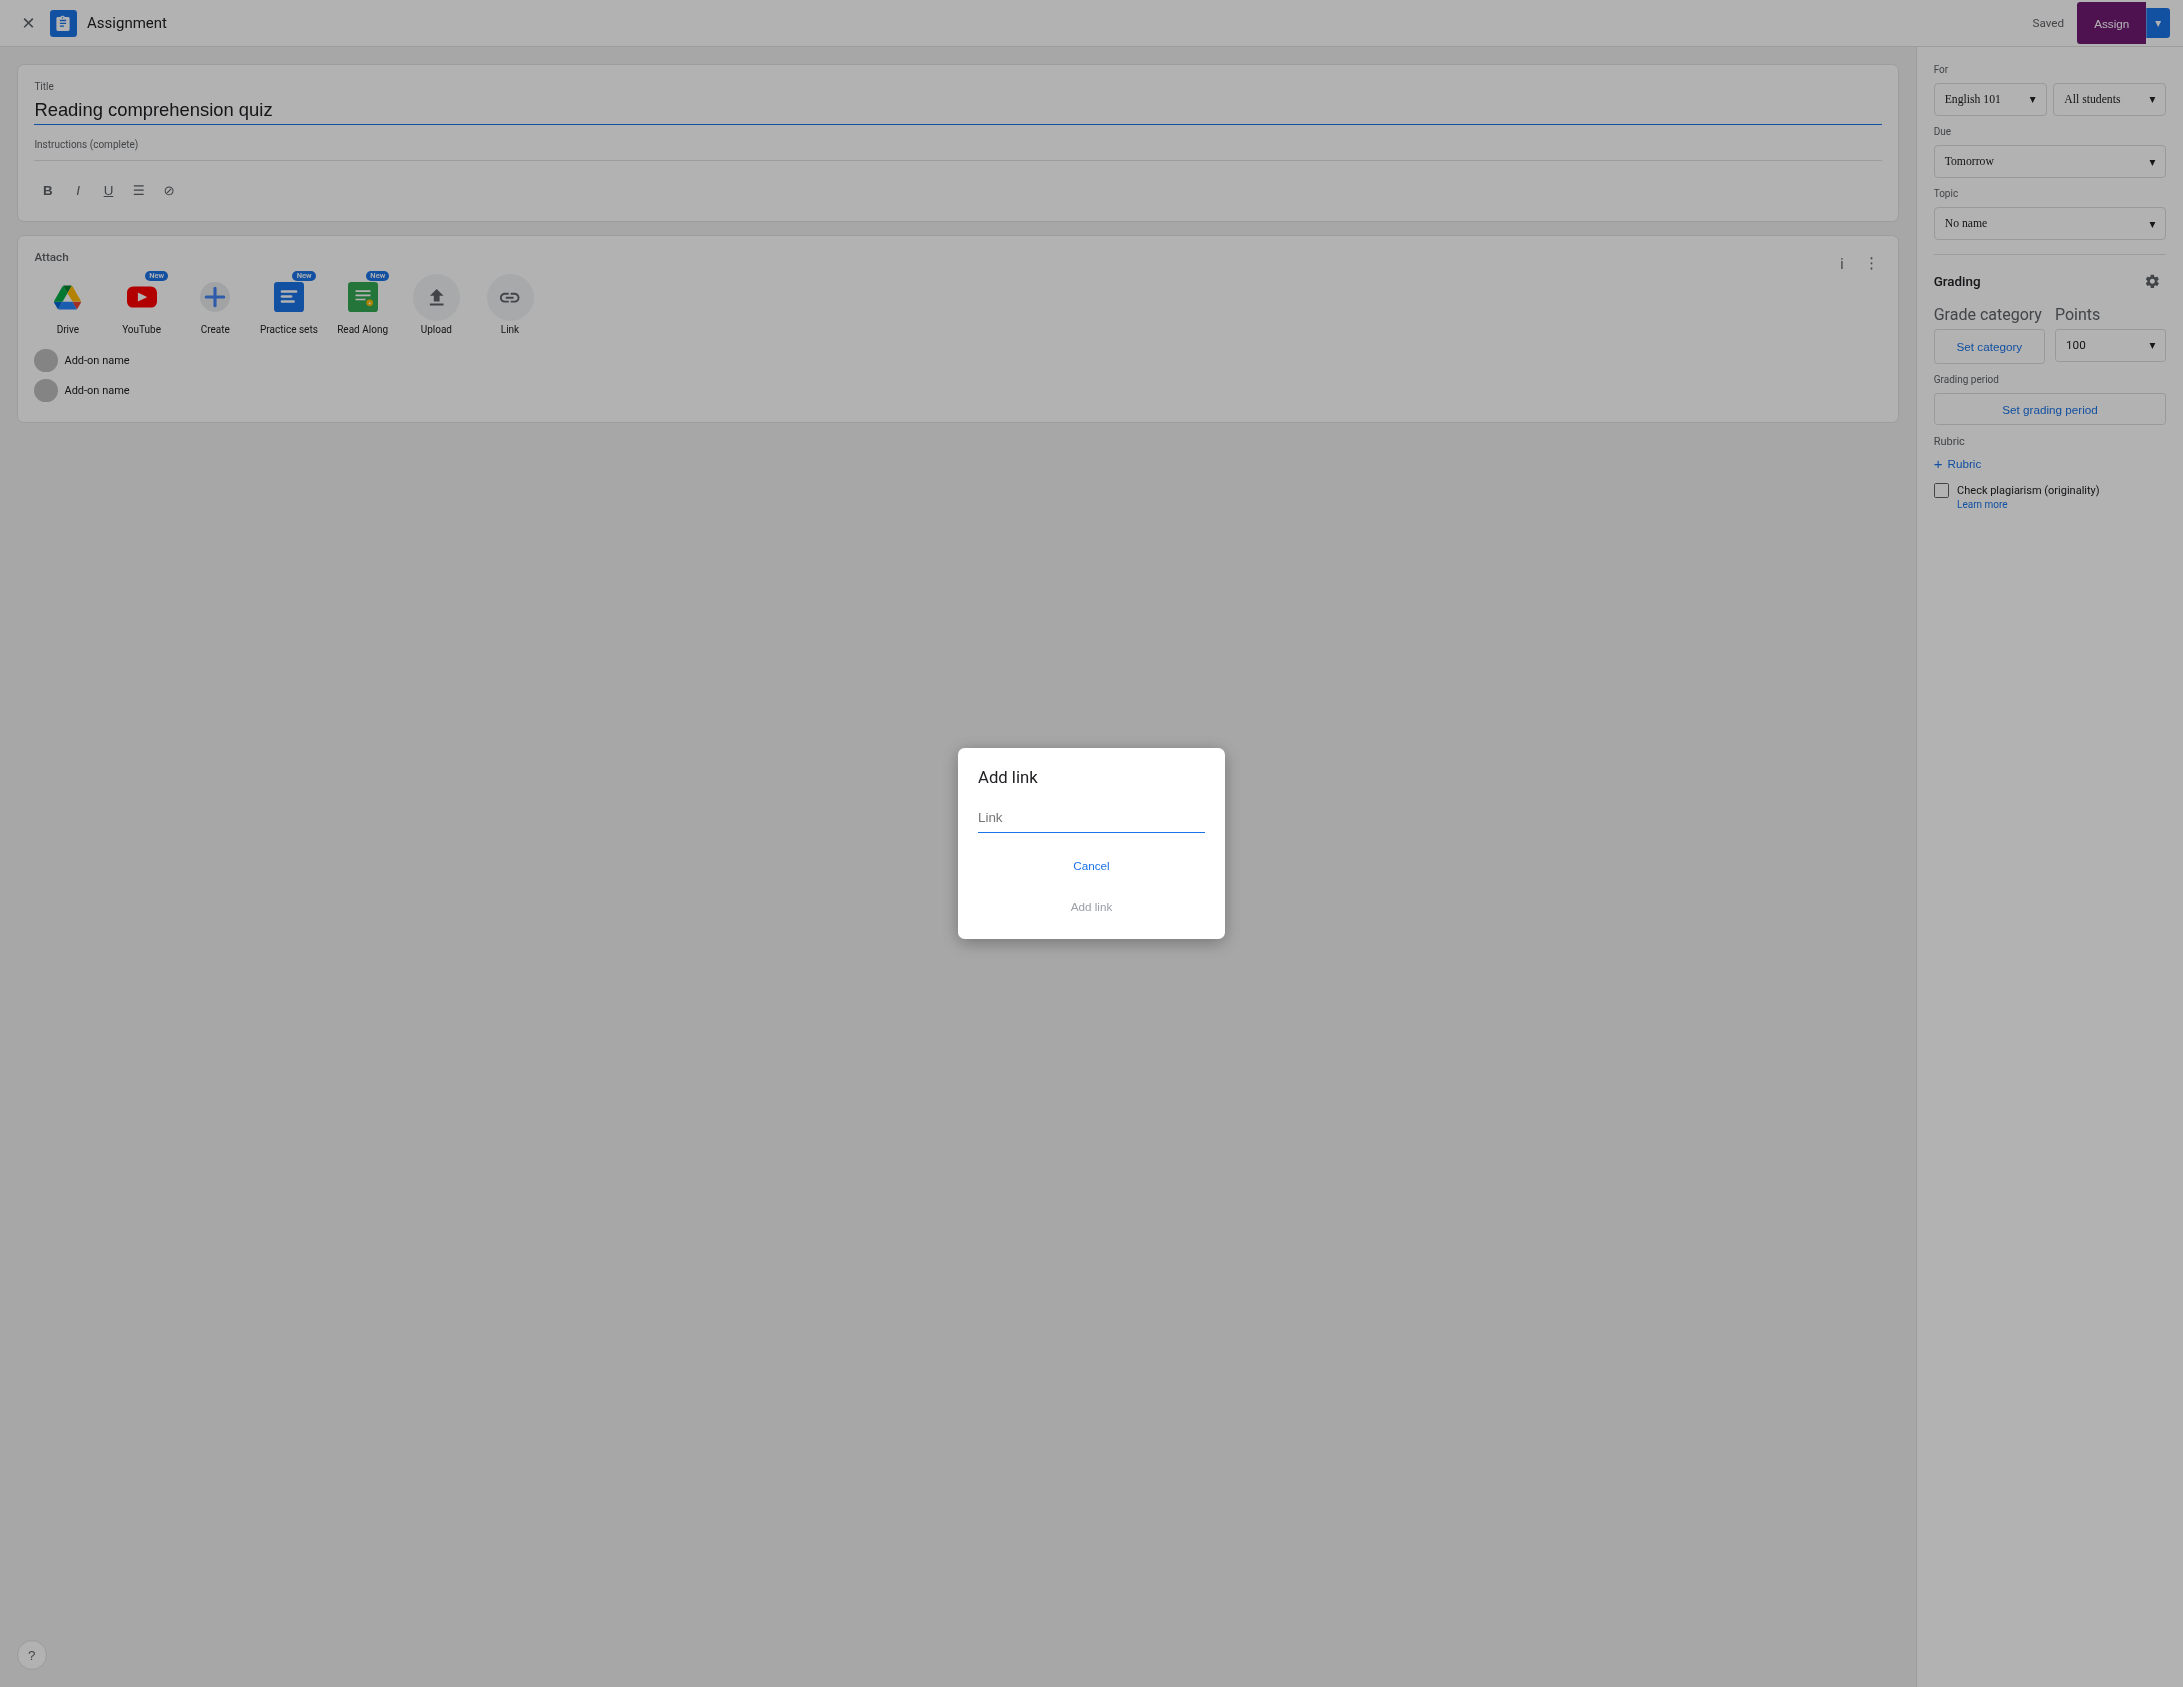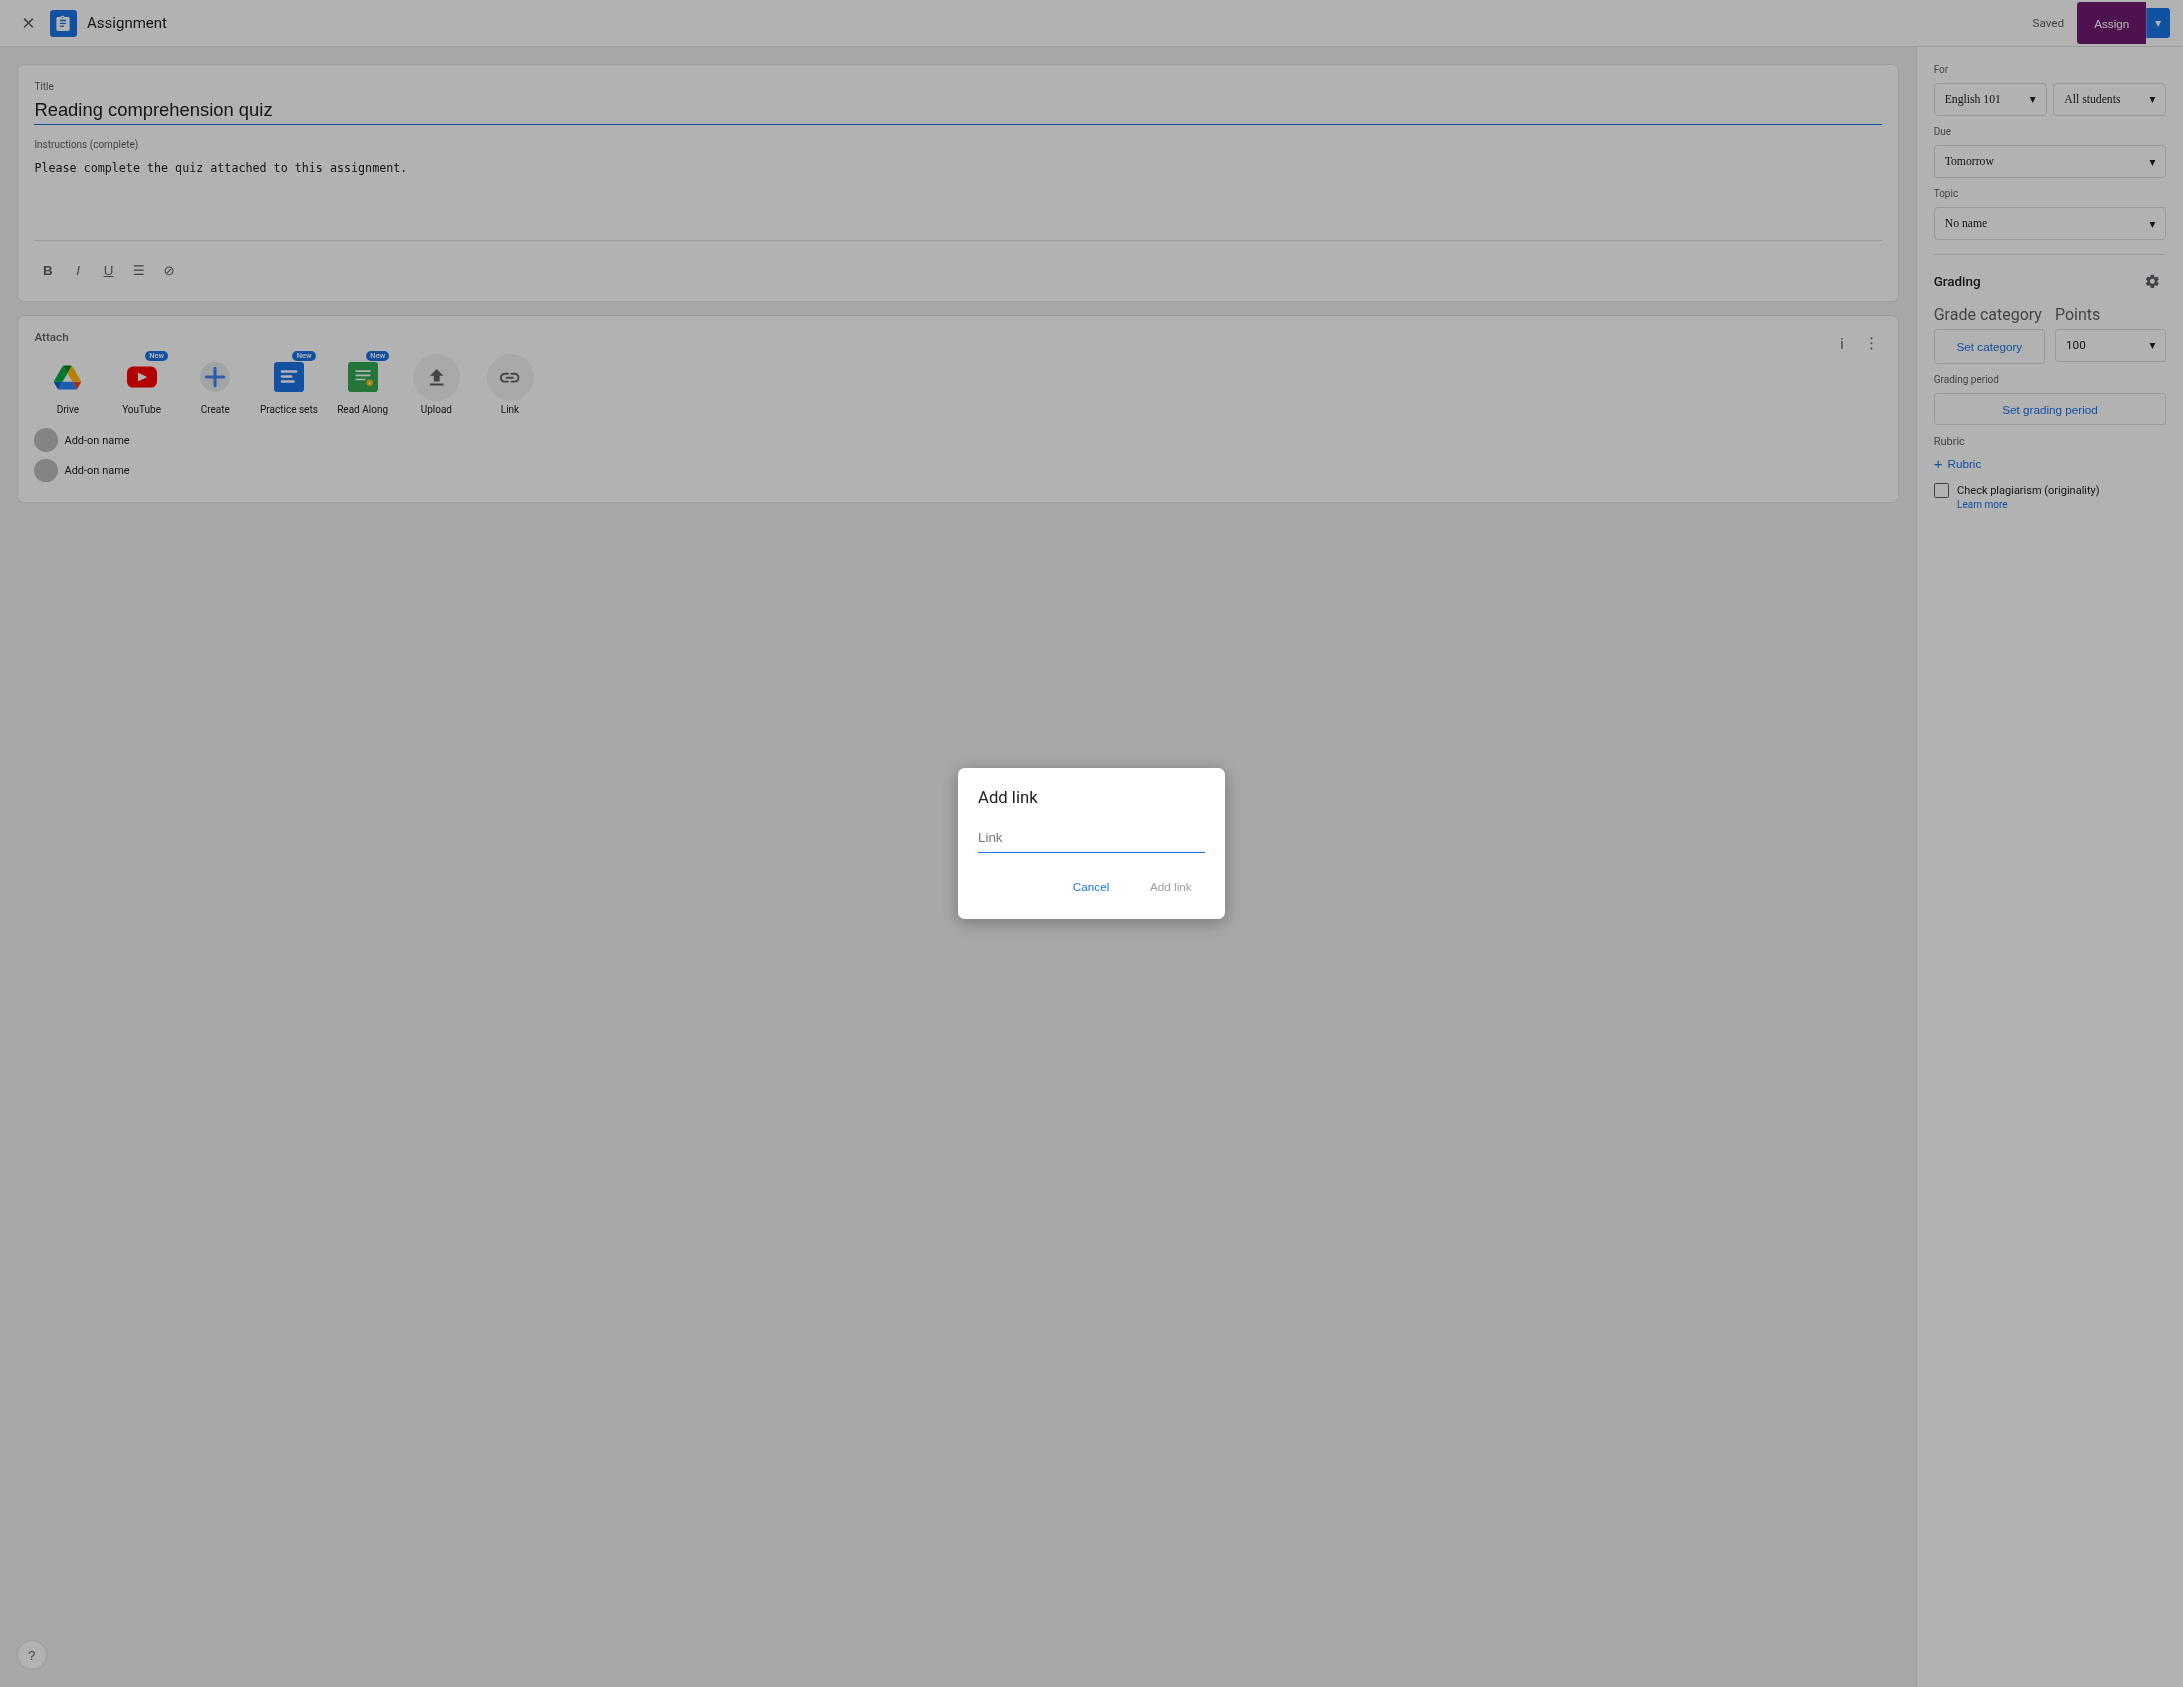--- a/index.html
+++ b/index.html
@@ -466,22 +466,23 @@
       width: 100%;
       border: none;
       outline: none;
       font-size: 13.4px;
       color: #202124;
       padding: 6.7px 0;
       background: transparent;
     }
     .modal-actions {
       display: flex;
-      justify-content: flex-end;
+      justify-content: center;
       gap: 14px;
+      flex-direction: column;
     }
     .modal-cancel-btn {
       border: none;
       background: none;
       color: #1a73e8;
       font-size: 11.7px;
       font-weight: 500;
       padding: 6.7px 13.4px;
       border-radius: 3.3px;
       cursor: pointer;
@@ -520,21 +521,20 @@
 <div class="layout">
 
   <div class="main-content">
 
     <div class="card">
       <div class="field-label">Title</div>
       <input class="title-input" type="text" value="Reading comprehension quiz" style="">
 
       <div style="margin-top:13.4px;">
         <div class="field-label">Instructions (complete)</div>
-        <textarea class="instructions-area" style="">Please complete the quiz attached to this assignment.</textarea>
       </div>
 
       <hr class="divider">
 
       
       <div class="format-toolbar">
         <button class="format-btn" title="Bold">
             <b>B</b>
           </button>
         <button class="format-btn" title="Italic">

